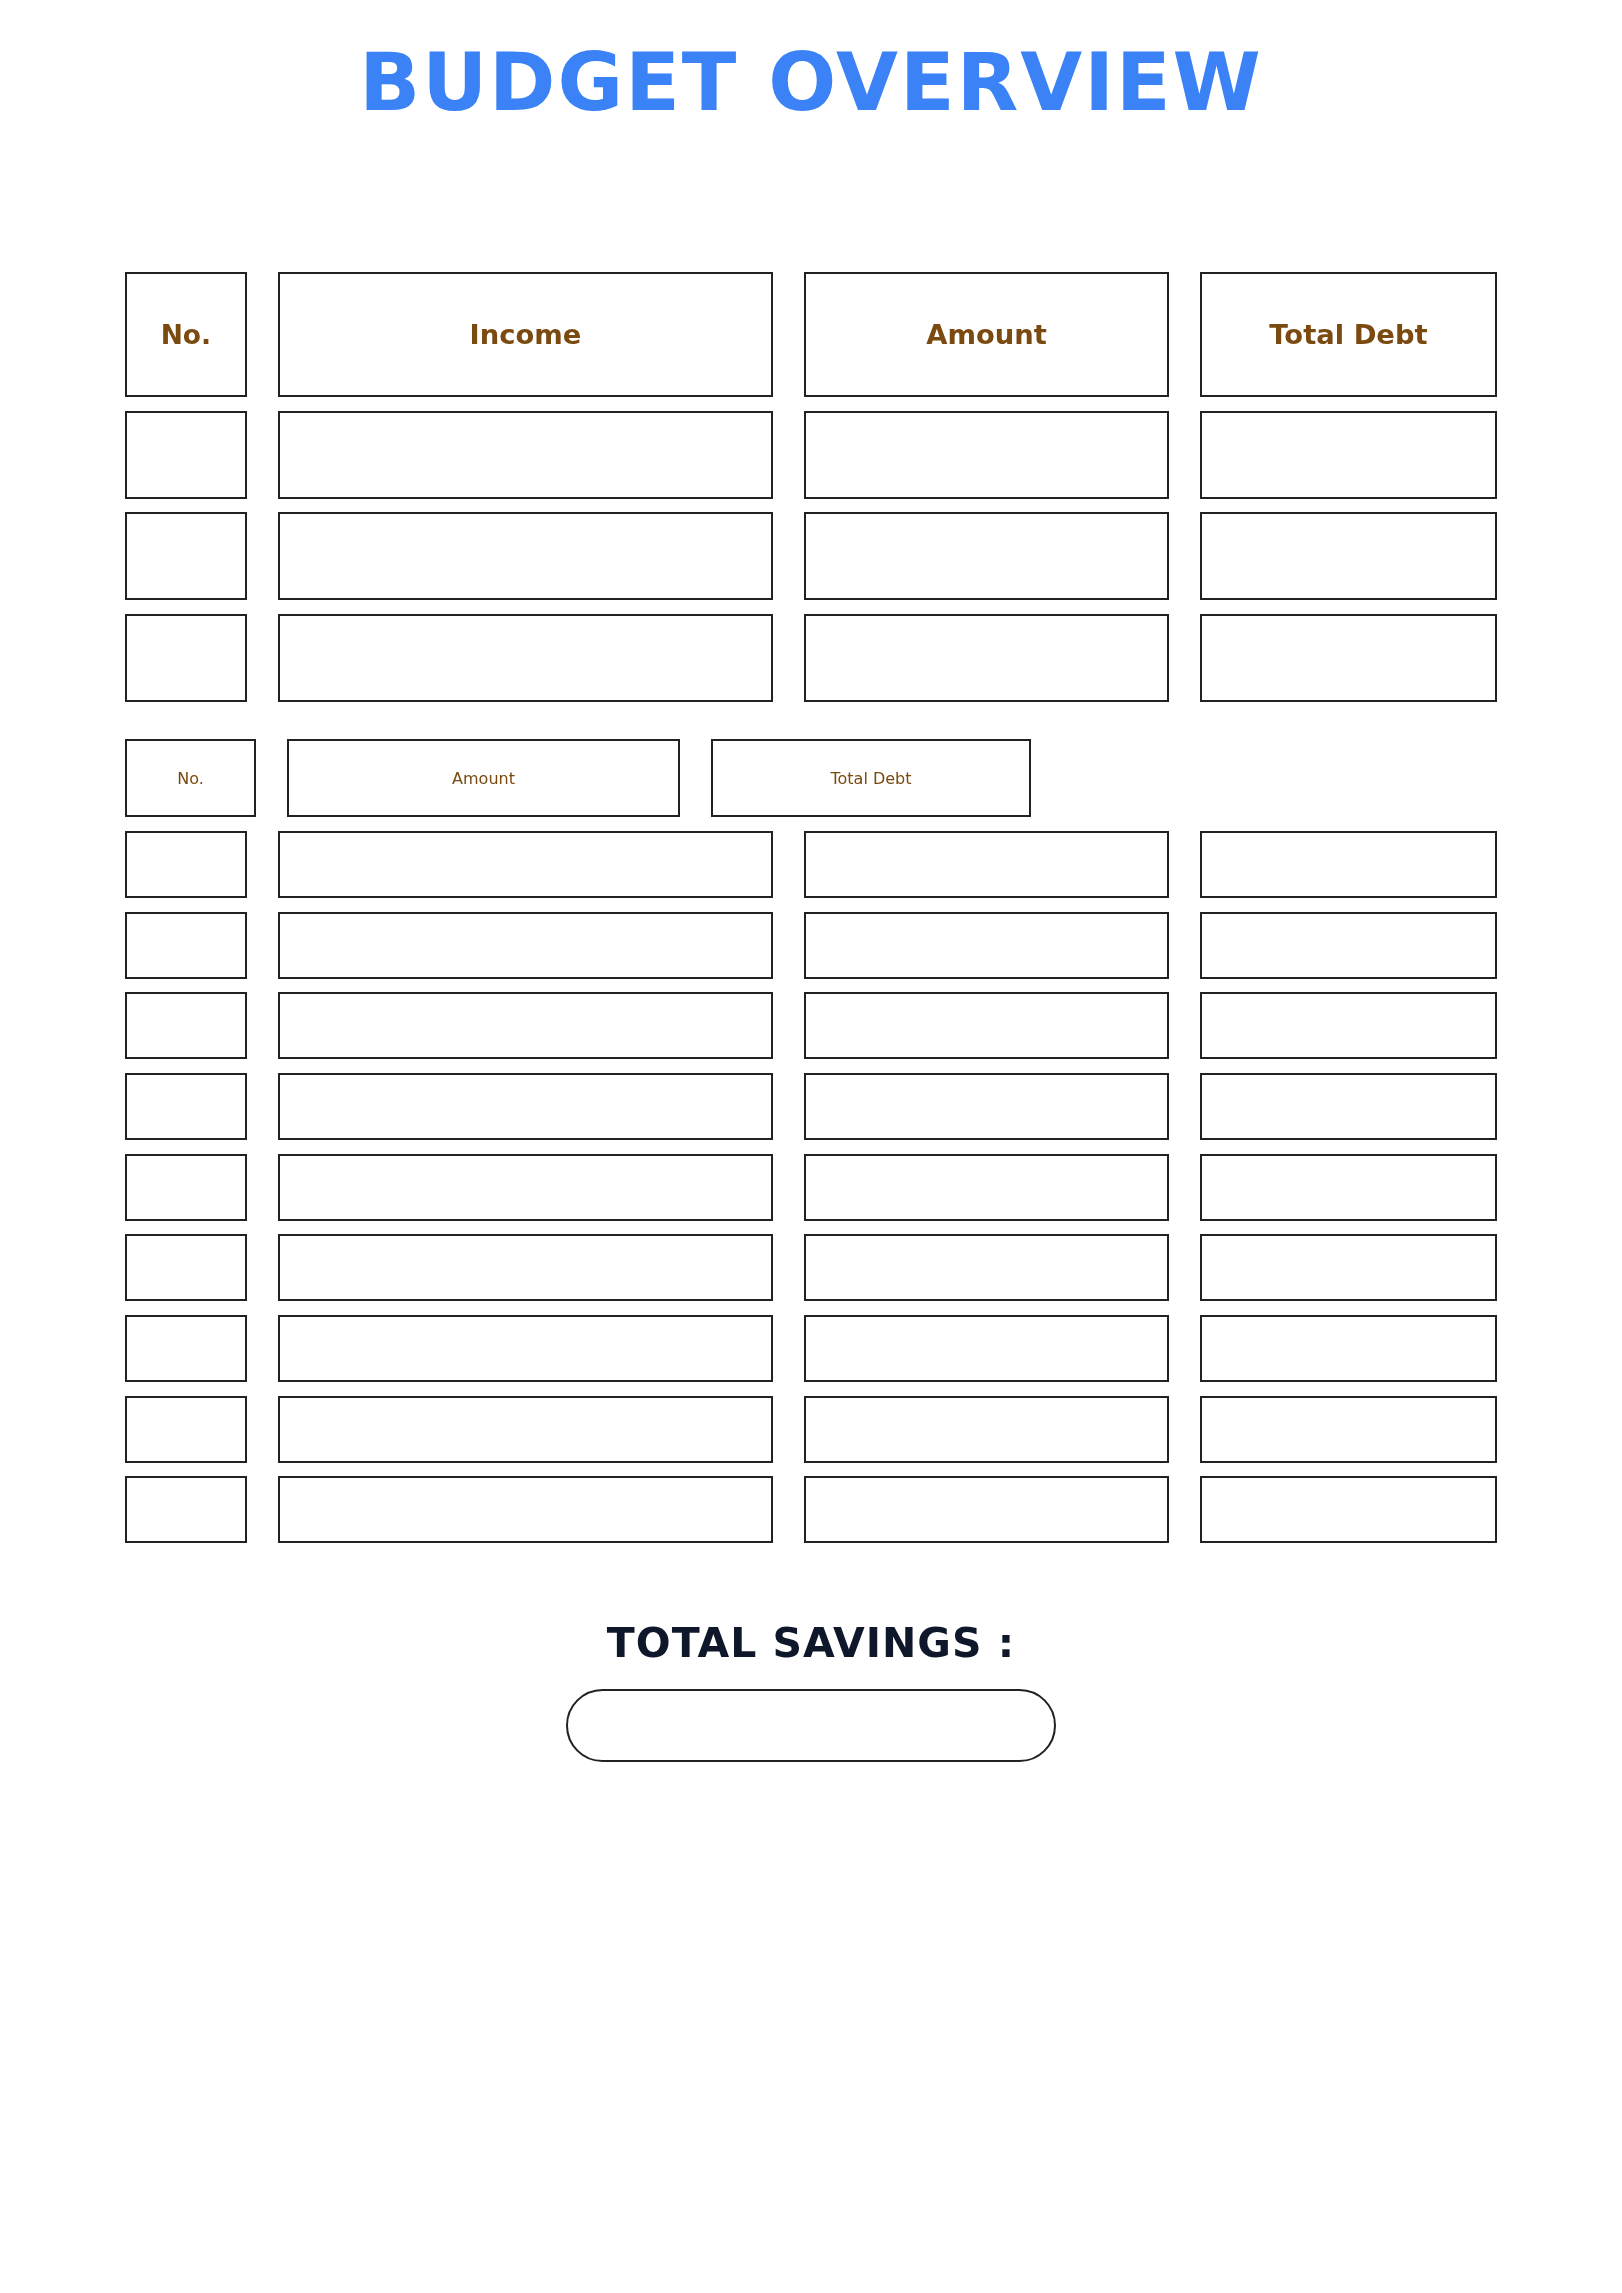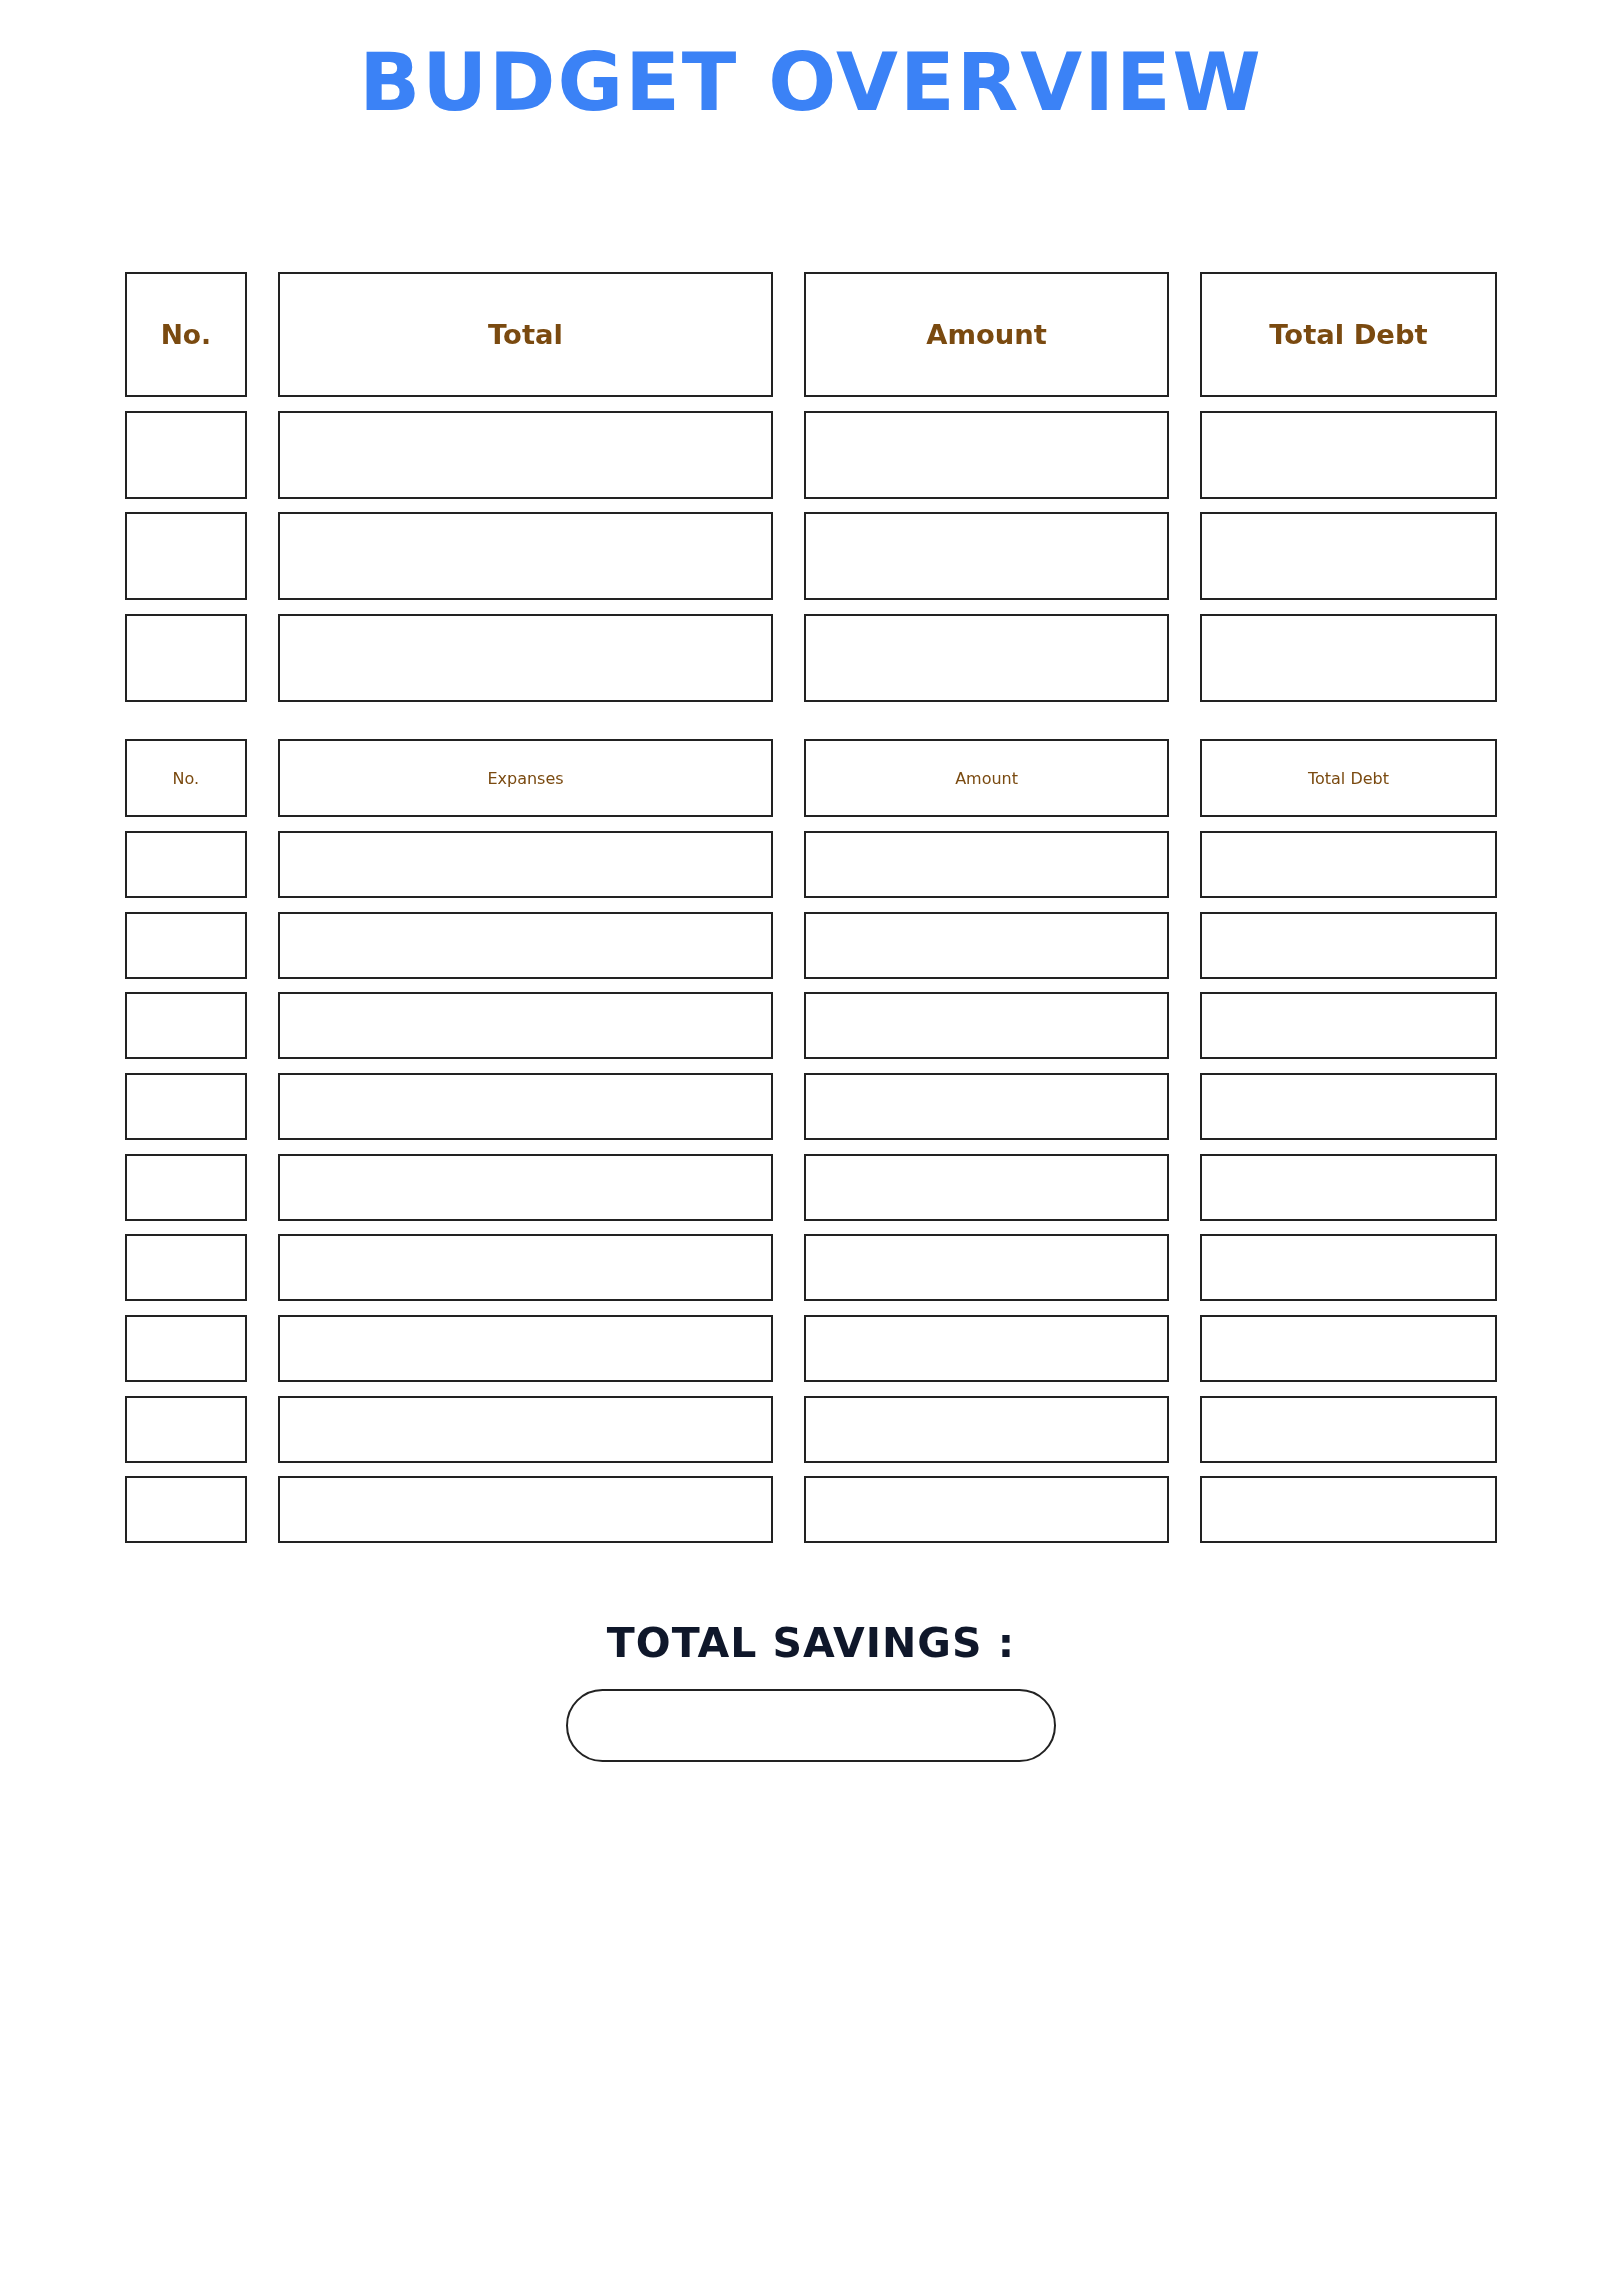--- a/index.html
+++ b/index.html
@@ -104,21 +104,21 @@
 <div class="page">
 
   <h1 class="title">BUDGET OVERVIEW</h1>
 
   <div class="tables-wrap">
 
     <div>
 
       <div class="grid-row header-row">
         <div class="cell c-no">No.</div>
-        <div class="cell c-name">Total</div>
+        <div class="cell c-name">Income</div>
         <div class="cell c-amount">Amount</div>
         <div class="cell c-debt">Total Debt</div>
       </div>
 
       <div class="grid-row income-row">
         <div class="cell c-no"></div>
         <div class="cell c-name"></div>
         <div class="cell c-amount"></div>
         <div class="cell c-debt"></div>
       </div>
@@ -138,21 +138,20 @@
       </div>
 
     </div>
 
     <div class="section-gap"></div>
 
     <div>
 
       <div class="grid-row expense-header">
         <div class="cell c-no">No.</div>
-        <div class="cell c-name">Expanses</div>
         <div class="cell c-amount">Amount</div>
         <div class="cell c-debt">Total Debt</div>
       </div>
 
       <div class="grid-row expense-row">
         <div class="cell c-no"></div>
         <div class="cell c-name"></div>
         <div class="cell c-amount"></div>
         <div class="cell c-debt"></div>
       </div>

